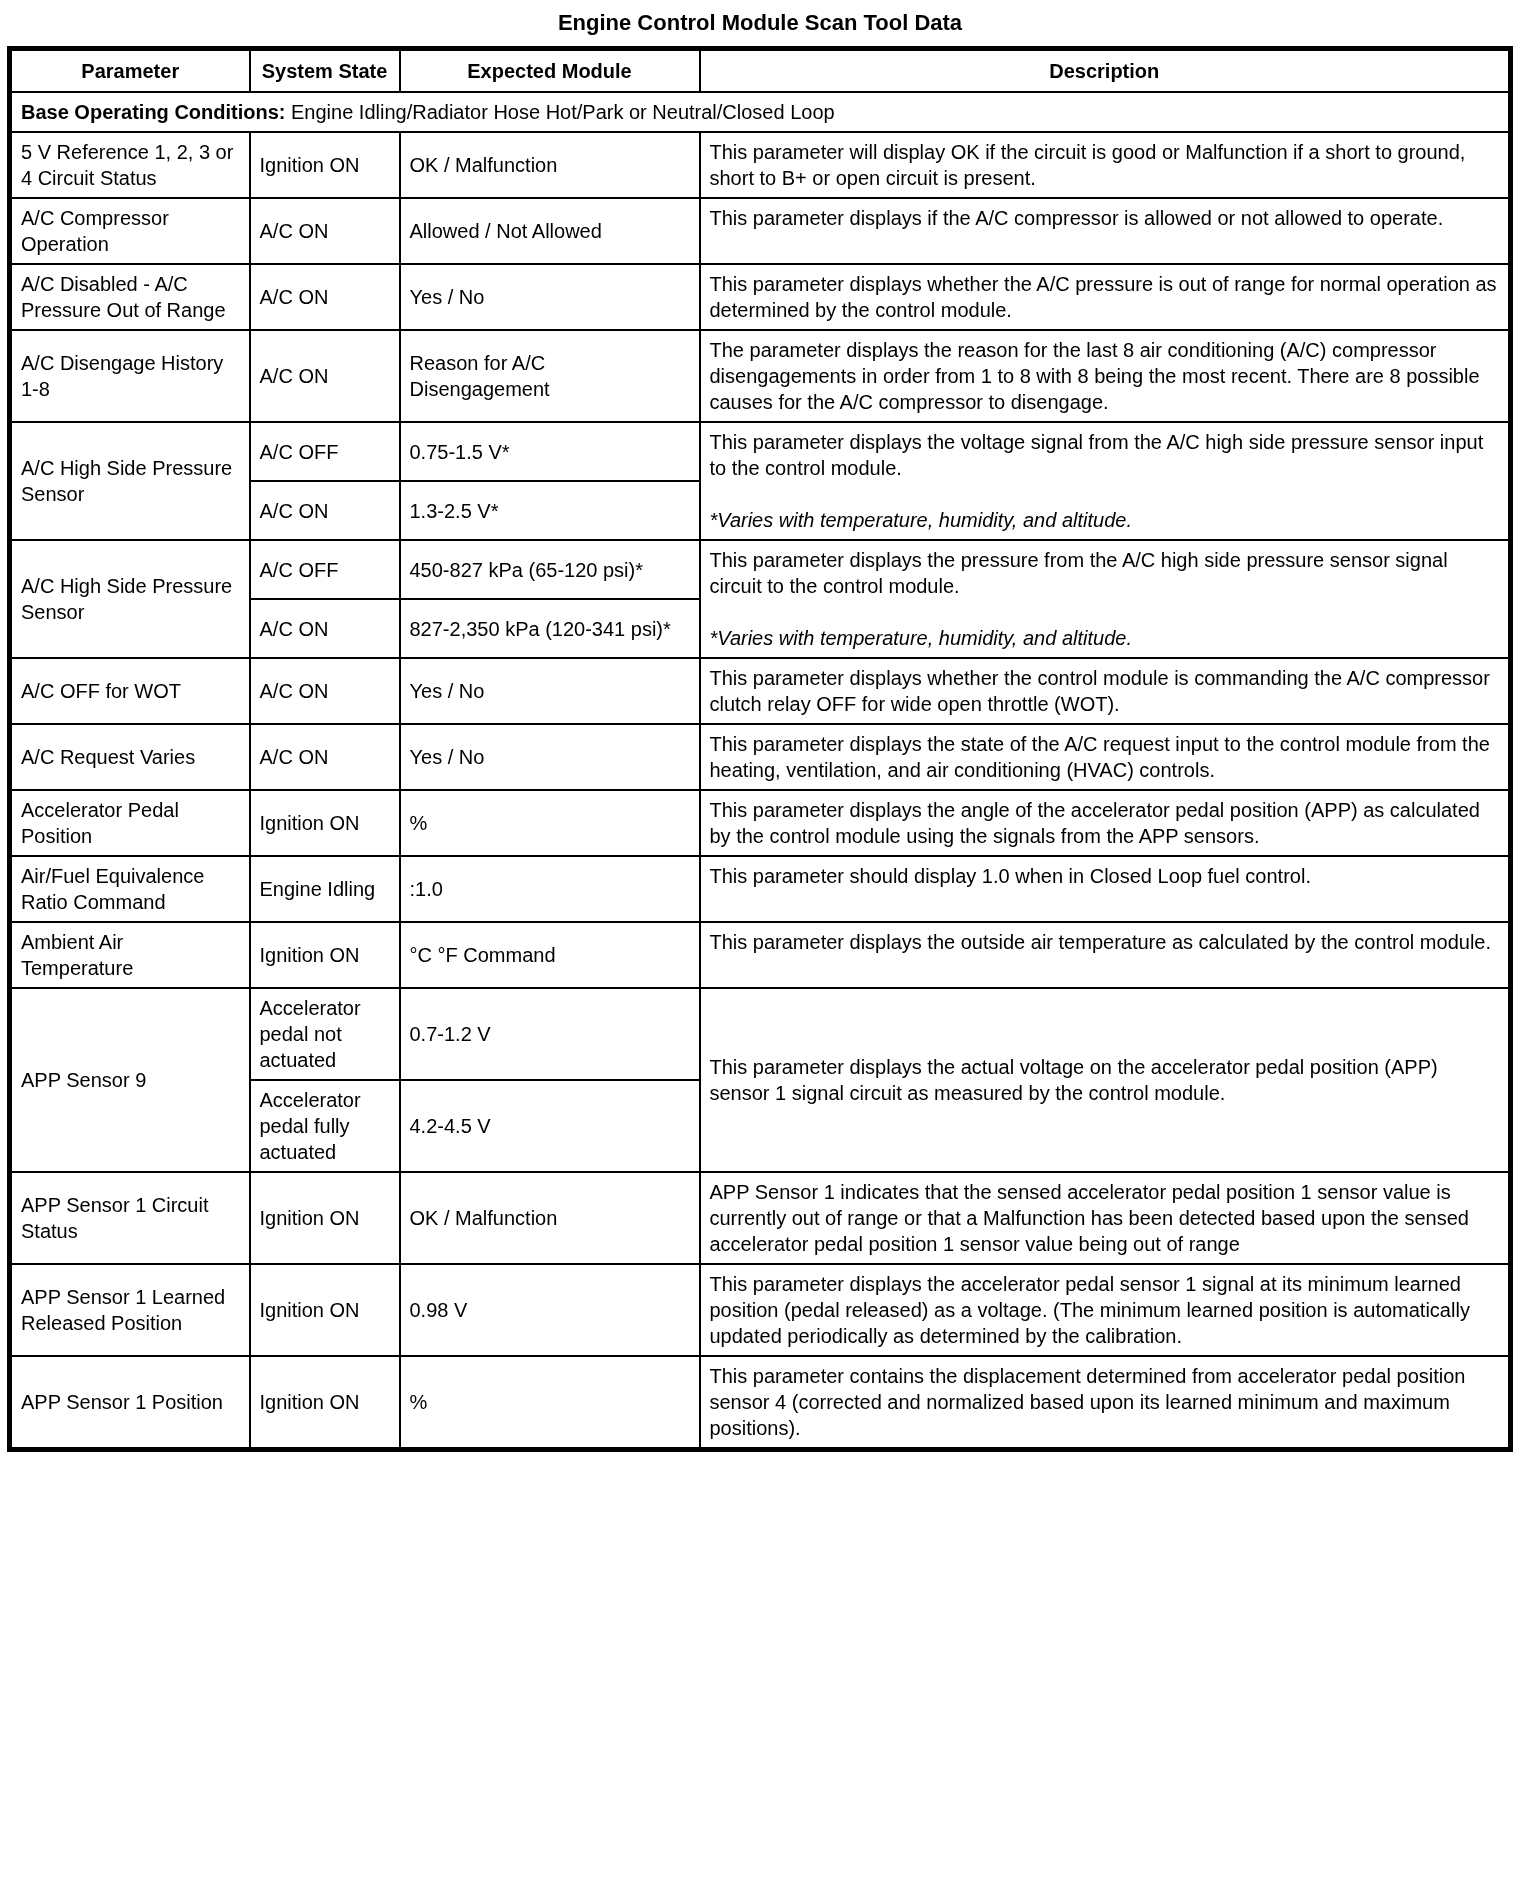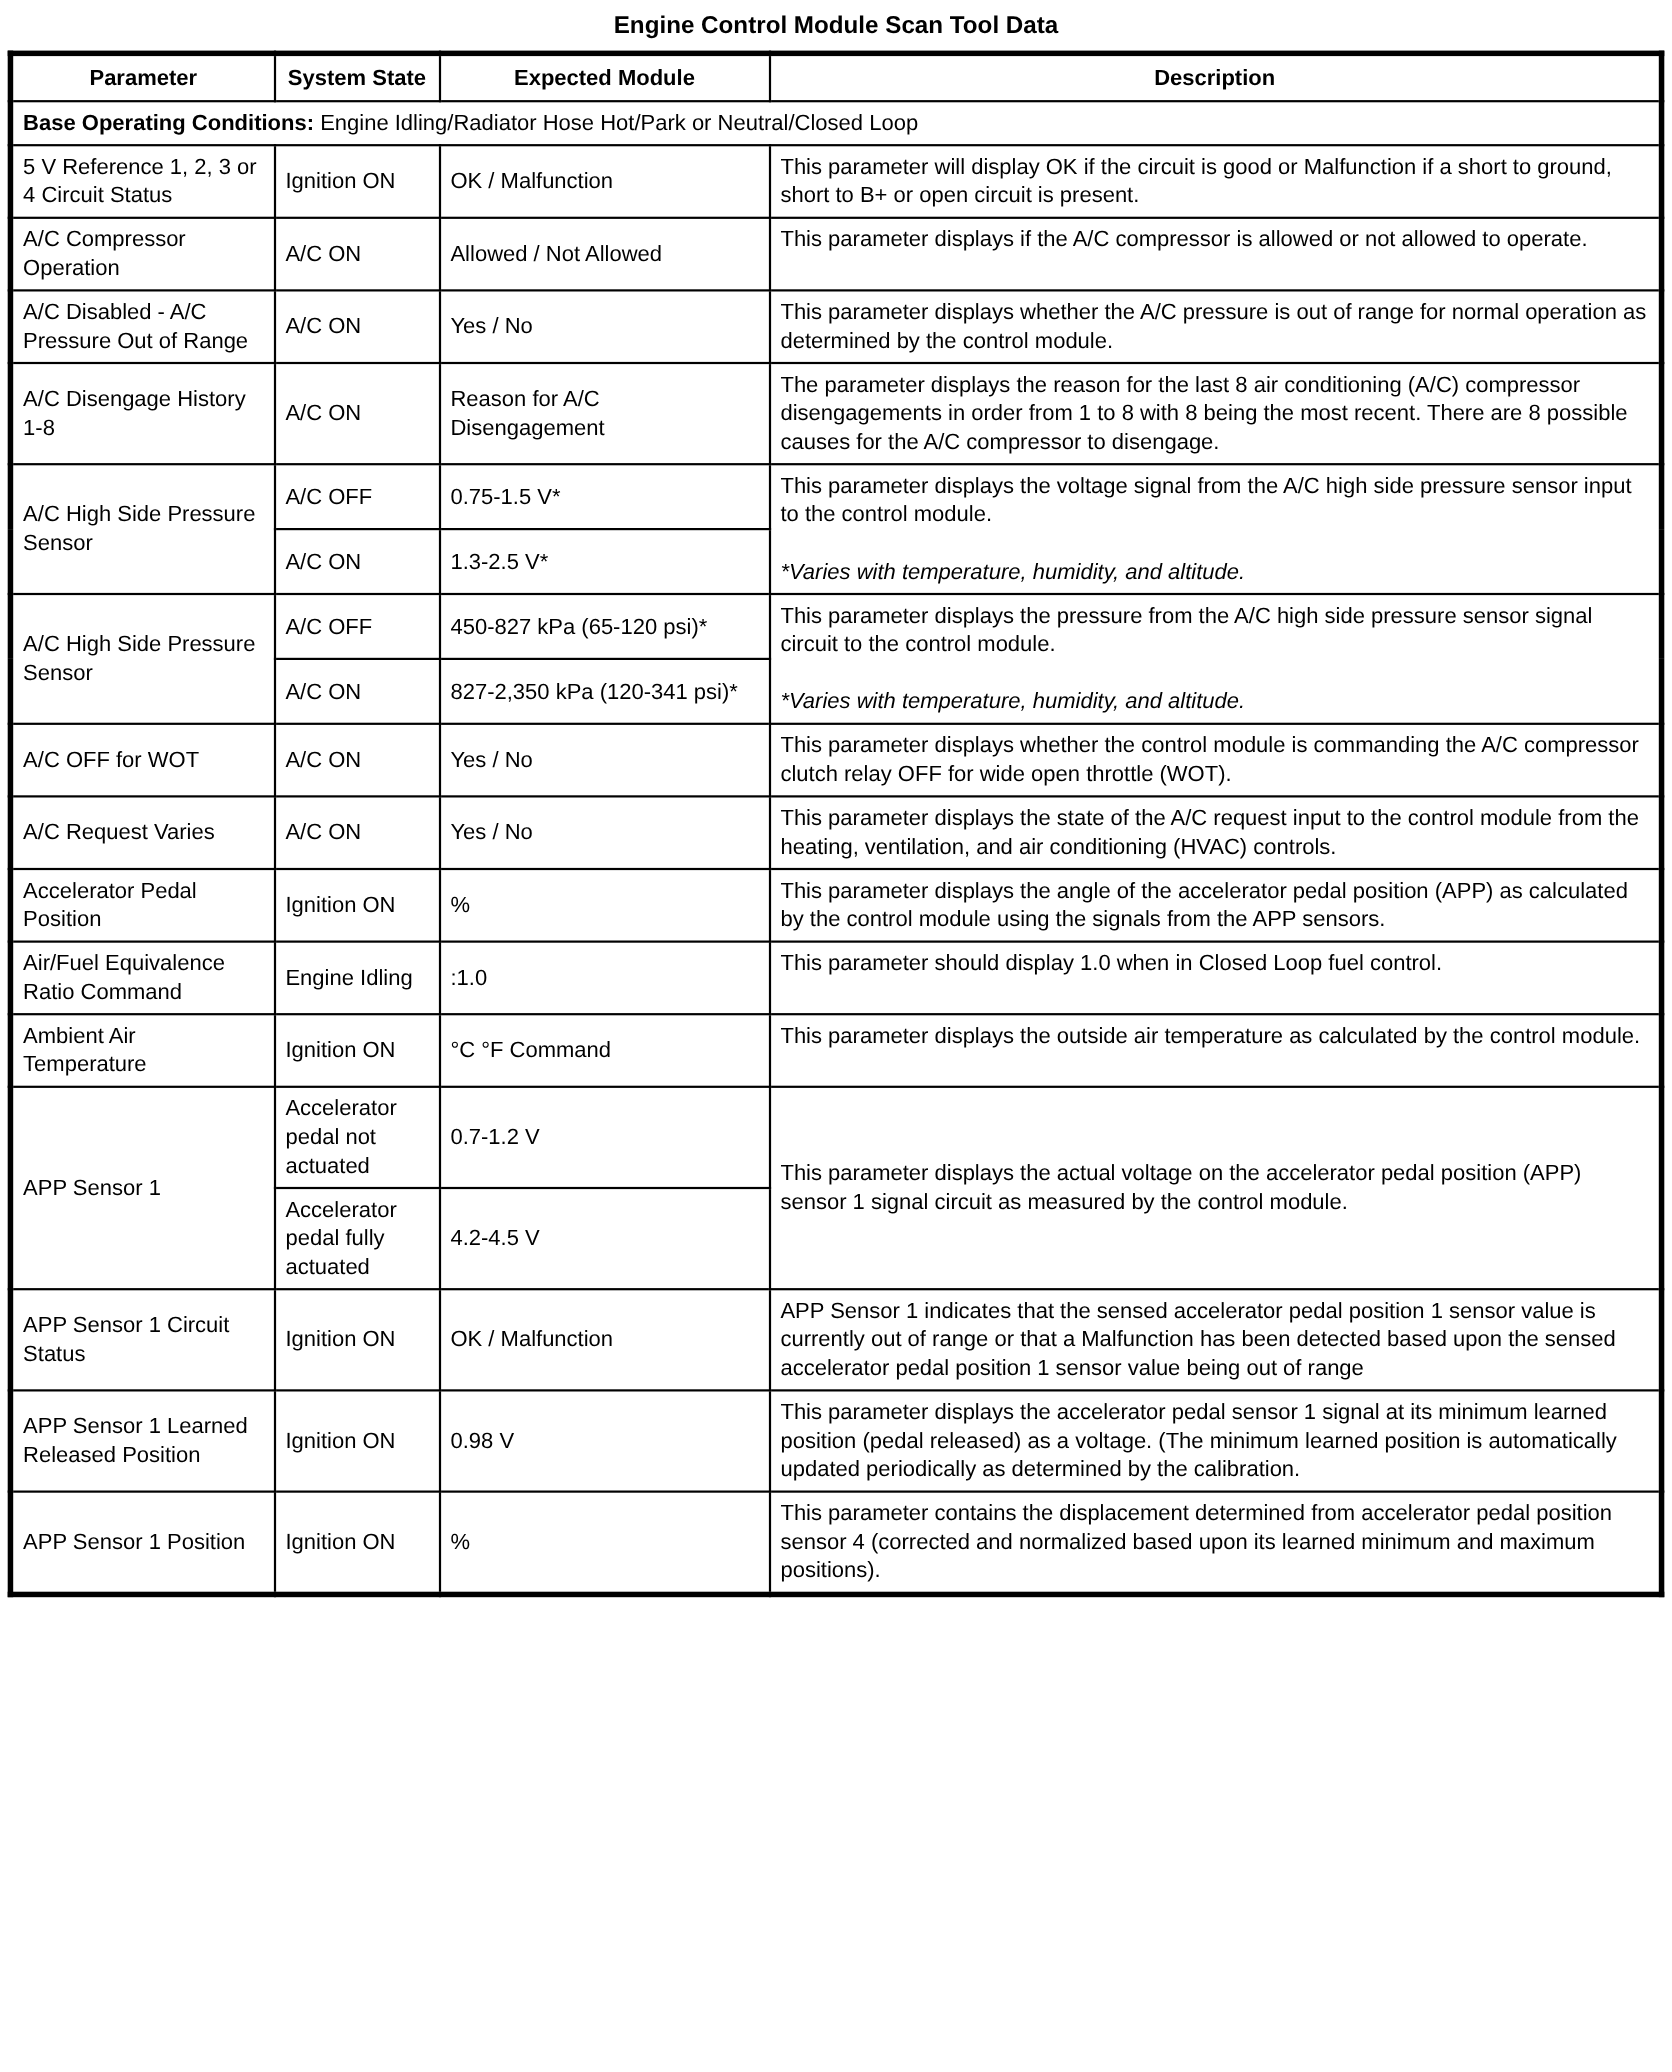--- a/index.html
+++ b/index.html
@@ -183,21 +183,21 @@
         </tr>
         <tr>
           <td rowspan="1" class="c-param">Ambient Air Temperature</td>
           <td class="c-state">Ignition ON</td>
           <td class="c-value">°C °F Command</td>
           <td rowspan="1" class="c-desc">
             <div class="para">This parameter displays the outside air temperature as calculated by the control module.</div>
           </td>
         </tr>
         <tr>
-          <td rowspan="2" class="c-param">APP Sensor 1</td>
+          <td rowspan="2" class="c-param">APP Sensor 9</td>
           <td class="c-state">Accelerator pedal not actuated</td>
           <td class="c-value">0.7-1.2 V</td>
           <td rowspan="2" class="c-desc v-mid">
             <div class="para">This parameter displays the actual voltage on the accelerator pedal position (APP) sensor 1 signal circuit as measured by the control module.</div>
           </td>
         </tr>
         <tr>
           <td class="c-state">Accelerator pedal fully actuated</td>
           <td class="c-value">4.2-4.5 V</td>
         </tr>

